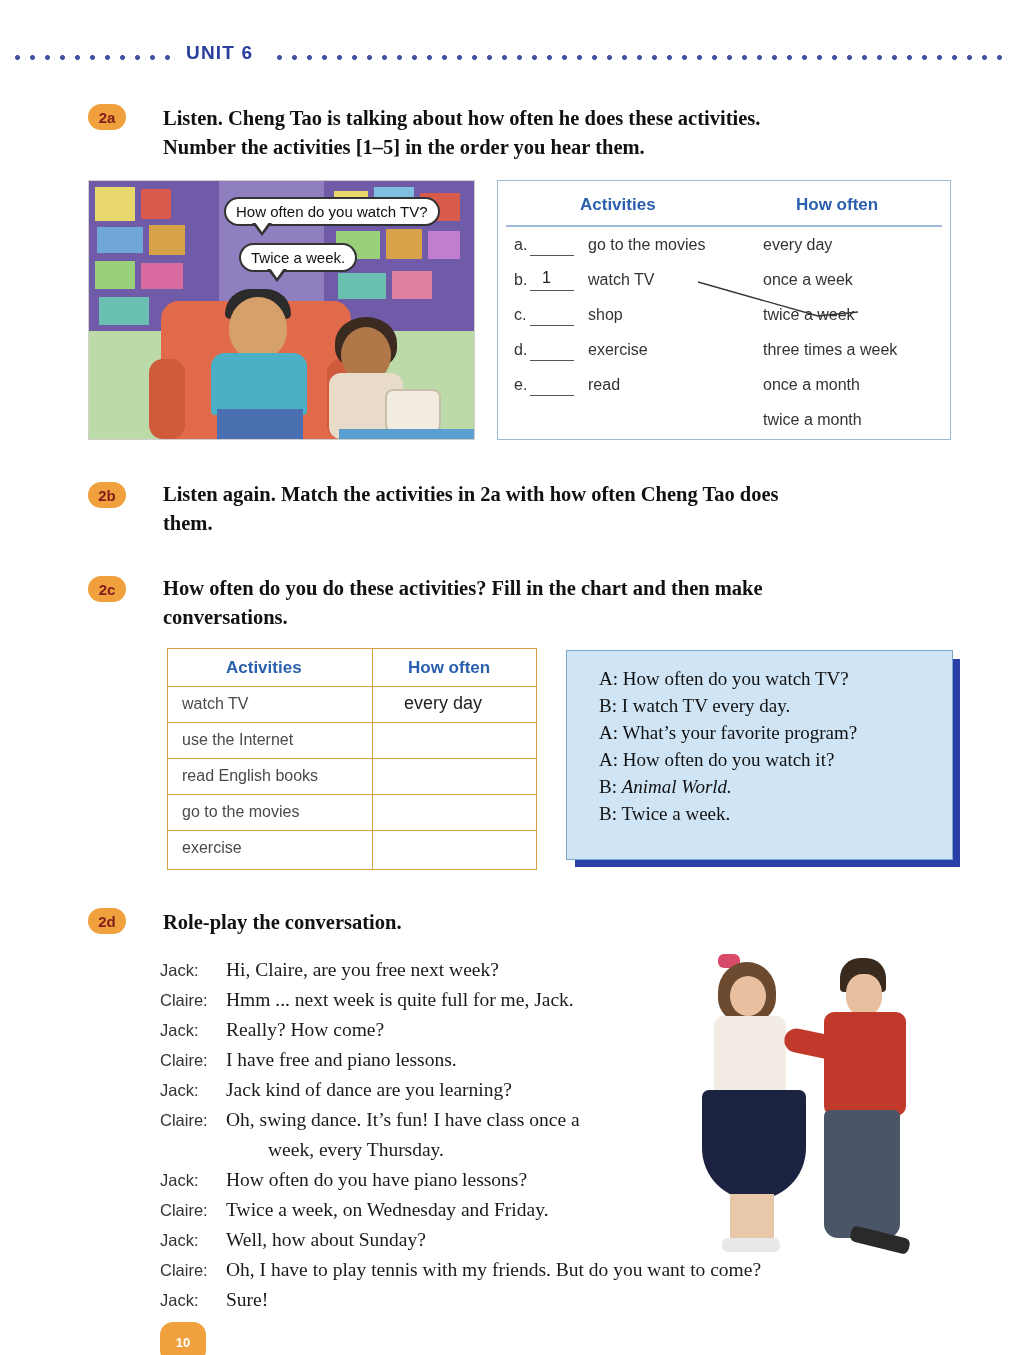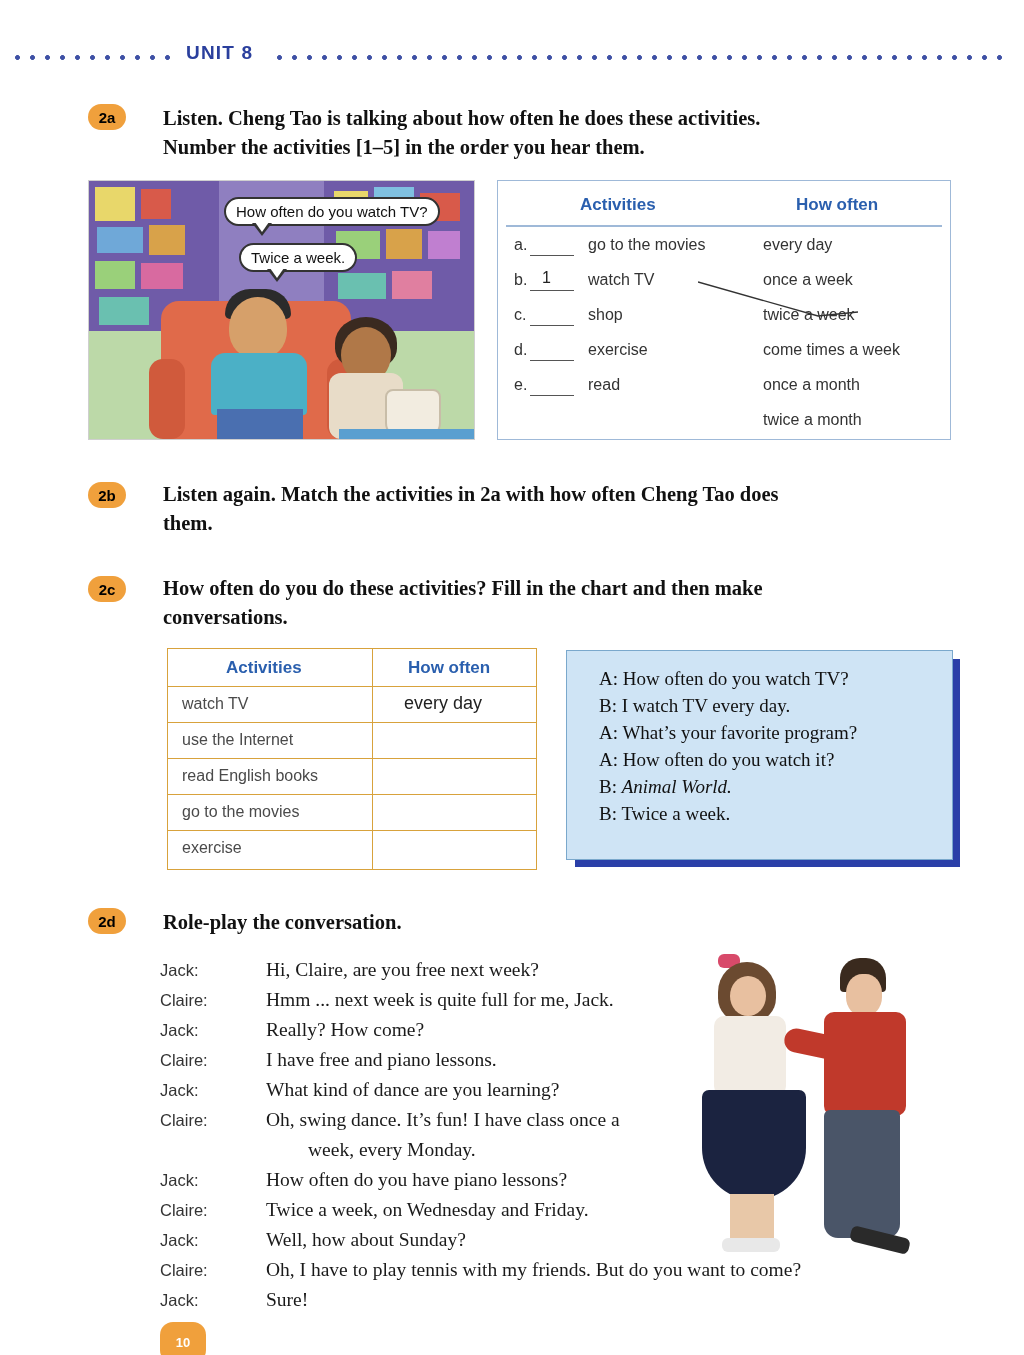--- a/index.html
+++ b/index.html
@@ -19,21 +19,21 @@
     background-image:radial-gradient(circle, #3f51a5 2.2px, transparent 2.4px);
     background-size:15px 7px;background-repeat:repeat-x;}
   .unit-label{position:absolute;left:186px;top:0px;font-family:"Liberation Sans",sans-serif;
     font-weight:bold;font-size:19px;letter-spacing:1.2px;color:#2a3f9d;}
   .dots-right{position:absolute;left:272px;top:12px;width:740px;height:6px;
     background-image:radial-gradient(circle, #3f51a5 2.2px, transparent 2.4px);
     background-size:15px 7px;background-repeat:repeat-x;}
 
   
   .badge{position:absolute;width:38px;height:26px;border-radius:13px;
-    background:#f0a03c;color:#000000;font-family:"Liberation Sans",sans-serif;
+    background:#f0a03c;color:#7f1d1d;font-family:"Liberation Sans",sans-serif;
     font-weight:bold;font-size:15px;display:flex;align-items:center;justify-content:center;}
 
   .instr{position:absolute;font-family:"Liberation Serif",serif;font-weight:bold;
     font-size:20.5px;line-height:29px;color:#111;}
 
   
   .pic2a{position:absolute;left:88px;top:180px;width:385px;height:258px;
     border:1px solid #cfcfcf;overflow:hidden;background:#cfe3c8;}
   .pic2a .shelfwall{position:absolute;left:0;top:0;width:385px;height:160px;background:#8f7fc0;}
   .pic2a .shelfwall:before{content:"";position:absolute;left:0;top:0;width:130px;height:160px;
@@ -107,21 +107,21 @@
     background:#cfe4f5;border:1.5px solid #7aa8cc;}
   .dlg .shadow{position:absolute;left:8px;top:8px;width:385px;height:208px;background:#2b3fa8;z-index:-1;}
   .dlg p{margin:0;font-size:19px;line-height:27px;color:#111;}
   .dlg .wrap{position:absolute;left:32px;top:14px;}
   .dlg em{font-style:italic;}
 
   
   .dlg2d{position:absolute;left:160px;top:955px;width:740px;}
   .line{position:relative;height:30px;font-size:19.5px;line-height:30px;}
   .spk{position:absolute;left:0;top:0;width:62px;font-family:"Liberation Sans",sans-serif;font-size:16.5px;color:#333;}
-  .txt{position:absolute;left:66px;top:0;margin-left:40px;}
+  .txt{position:absolute;left:66px;top:0;}
   .txt.indent{left:108px;}
 
   
   .photo{position:absolute;left:700px;top:950px;width:230px;height:310px;}
   .ph-girl-hair{position:absolute;left:18px;top:12px;width:58px;height:60px;background:#6b4a30;border-radius:50% 50% 40% 40%;}
   .ph-girl-bow{position:absolute;left:18px;top:4px;width:22px;height:14px;background:#d84a6a;border-radius:6px;}
   .ph-girl-face{position:absolute;left:30px;top:26px;width:36px;height:40px;background:#e8c0a0;border-radius:50%;}
   .ph-girl-top{position:absolute;left:14px;top:66px;width:72px;height:80px;background:#f2ece4;border-radius:10px;}
   .ph-girl-skirt{position:absolute;left:2px;top:140px;width:104px;height:110px;background:#1b2340;
     border-radius:8px 8px 60px 60px;}
@@ -139,21 +139,21 @@
     background:#f0a03c;color:#fff;font-family:Liberation Sans, sans-serif;font-weight:bold;
     font-size:13px;display:flex;align-items:center;justify-content:center;}
 </style>
 </head>
 <body>
 
 <div class="page">
 
   <div class="header">
     <div class="dots-left"></div>
-    <div class="unit-label">UNIT 8</div>
+    <div class="unit-label">UNIT 6</div>
     <div class="dots-right"></div>
   </div>
 
   <div class="badge" style="left:88px;top:104px;">2a</div>
   <div class="instr" style="left:163px;top:104px;width:780px;">
     <div>Listen. Cheng Tao is talking about how often he does these activities.</div>
     <div>Number the activities [1–5] in the order you hear them.</div>
   </div>
 
   <div class="pic2a">
@@ -207,21 +207,21 @@
     <div class="act" style="left:90px;top:160px;">exercise</div>
 
     <div class="lt" style="top:195px;">e.</div>
     <div class="blank" style="top:214px;"></div>
     <div class="ans" style="top:195px;"></div>
     <div class="act" style="left:90px;top:195px;">read</div>
 
     <div class="freq" style="top:55px;">every day</div>
     <div class="freq" style="top:90px;">once a week</div>
     <div class="freq" style="top:125px;">twice a week</div>
-    <div class="freq" style="top:160px;">come times a week</div>
+    <div class="freq" style="top:160px;">three times a week</div>
     <div class="freq" style="top:195px;">once a month</div>
     <div class="freq" style="top:230px;">twice a month</div>
 
     <svg class="connector" viewBox="0 0 160 48">
       <path d="M0 6 L120 40 L160 36" stroke="#333" stroke-width="1.4" fill="none"></path>
     </svg>
   </div>
 
   <div class="badge" style="left:88px;top:482px;">2b</div>
   <div class="instr" style="left:163px;top:480px;width:790px;">
@@ -323,29 +323,29 @@
     <div class="line">
       <span class="spk">Jack:</span>
       <span class="txt">Really? How come?</span>
     </div>
     <div class="line">
       <span class="spk">Claire:</span>
       <span class="txt">I have free and piano lessons.</span>
     </div>
     <div class="line">
       <span class="spk">Jack:</span>
-      <span class="txt">What kind of dance are you learning?</span>
+      <span class="txt">Jack kind of dance are you learning?</span>
     </div>
     <div class="line">
       <span class="spk">Claire:</span>
       <span class="txt">Oh, swing dance. It’s fun! I have class once a</span>
     </div>
     <div class="line">
       <span class="spk"></span>
-      <span class="txt indent">week, every Monday.</span>
+      <span class="txt indent">week, every Thursday.</span>
     </div>
     <div class="line">
       <span class="spk">Jack:</span>
       <span class="txt">How often do you have piano lessons?</span>
     </div>
     <div class="line">
       <span class="spk">Claire:</span>
       <span class="txt">Twice a week, on Wednesday and Friday.</span>
     </div>
     <div class="line">

